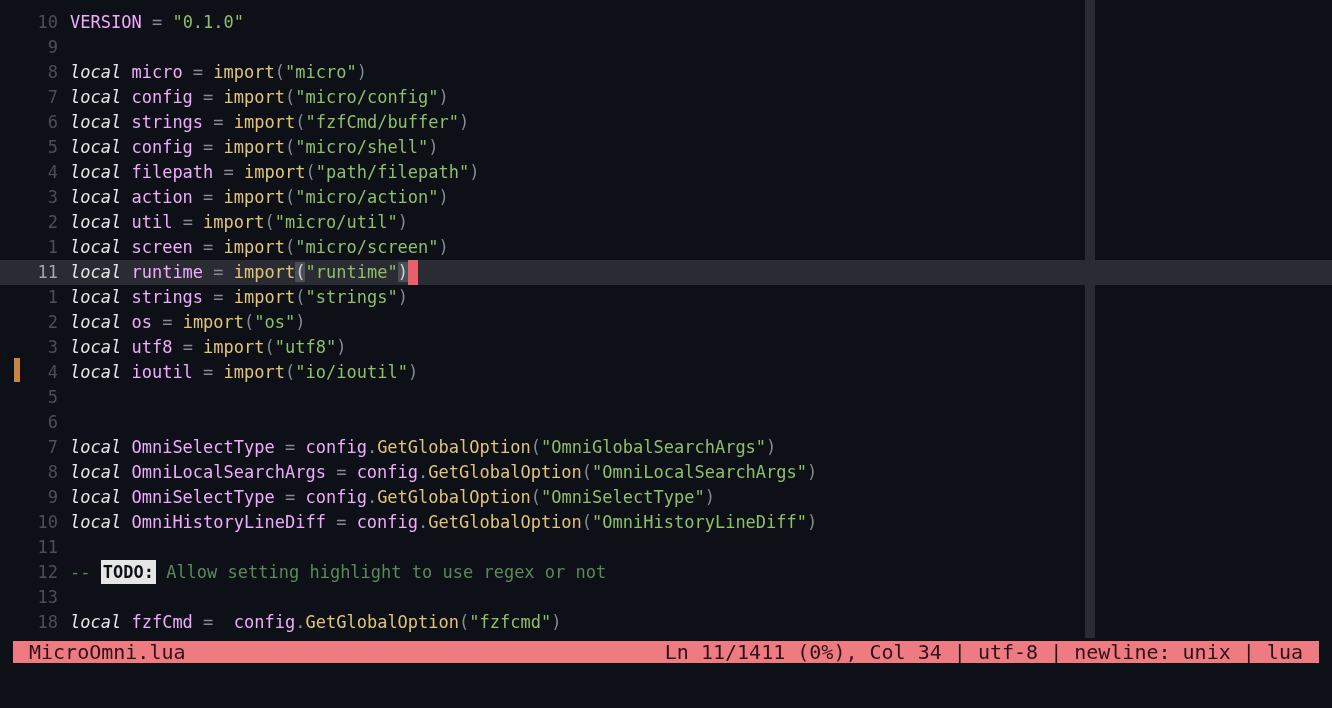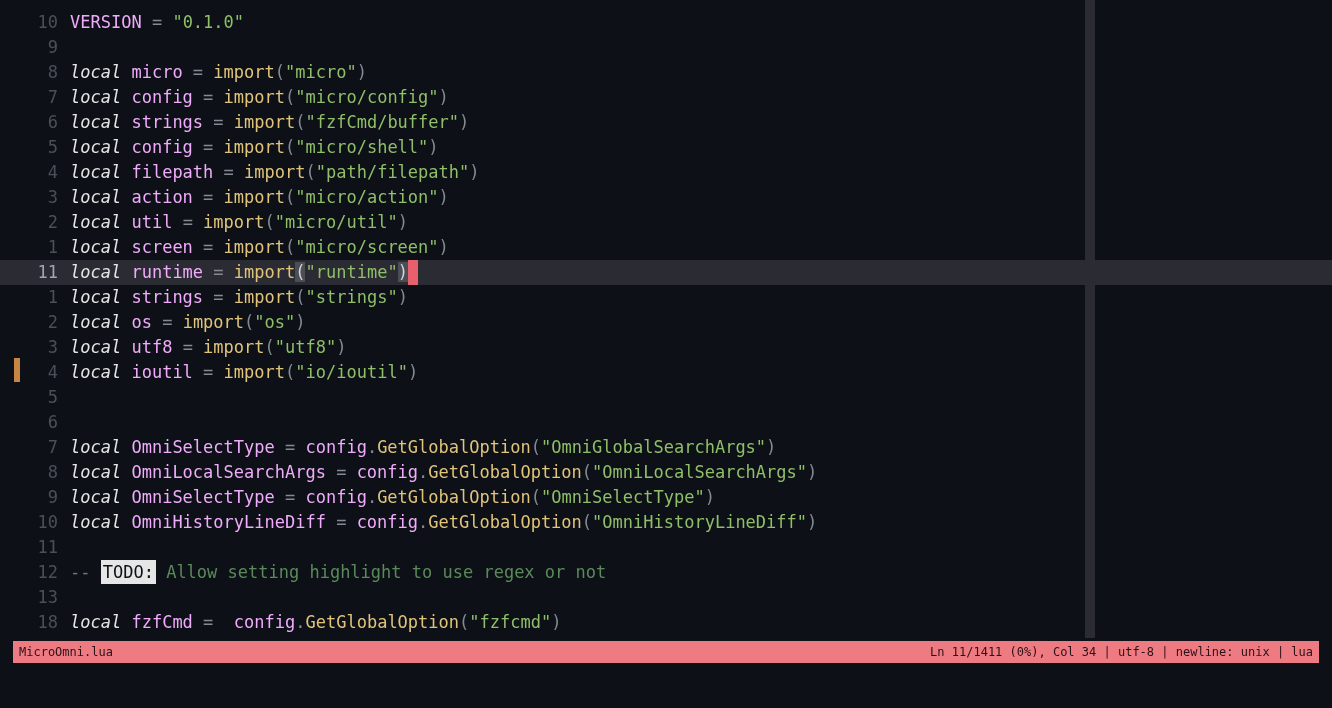--- a/index.html
+++ b/index.html
@@ -58,21 +58,21 @@
   .kw { color: #e5e5e5; font-style: italic; }         
   .fn { color: #e1c47a; }         
   .id { color: #f0abfc; }         
   .pu { color: #838a92; }         
   .str { color: #8fbf68; }
   .eq { color: #838a92; }
   .cm { color: #5a8a5a; }         
   .todo-tag {
     background: #e6e6e6;
     color: #0d1117;
-    font-weight: normal;
+    font-weight: bold;
     padding: 2px 2px;
   }
   .hl-paren {
     background: #4c4e56;
     color: #d0d4d8;
   }
   .cursor-block {
     background: #e9606d;
     color: #0d1117;
     display: inline-block;
@@ -92,22 +92,22 @@
   .status-bar {
     position: absolute;
     left: 13px;
     right: 13px;
     bottom: 45px;
     height: 22px;
     background: #ef7b82;
     color: #2c1116;
     display: flex;
     align-items: center;
-    font-size: 12px;
-    padding: 0 6px;
+    font-size: 20px;
+    padding: 0 16px;
   }
   .status-left { flex: 1; }
   .status-right { }
 </style>
 </head>
 <body>
 
 <div class="editor-wrap">
 
   <div class="ruler"></div>

